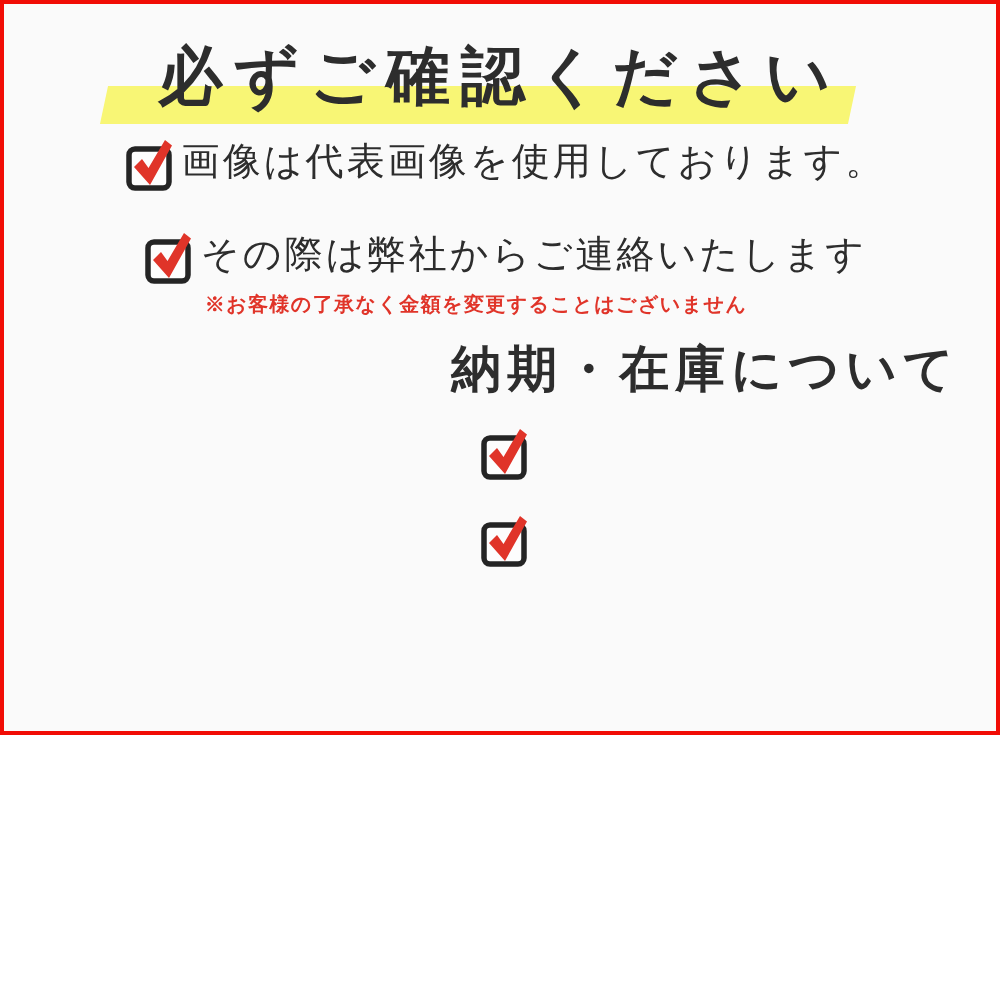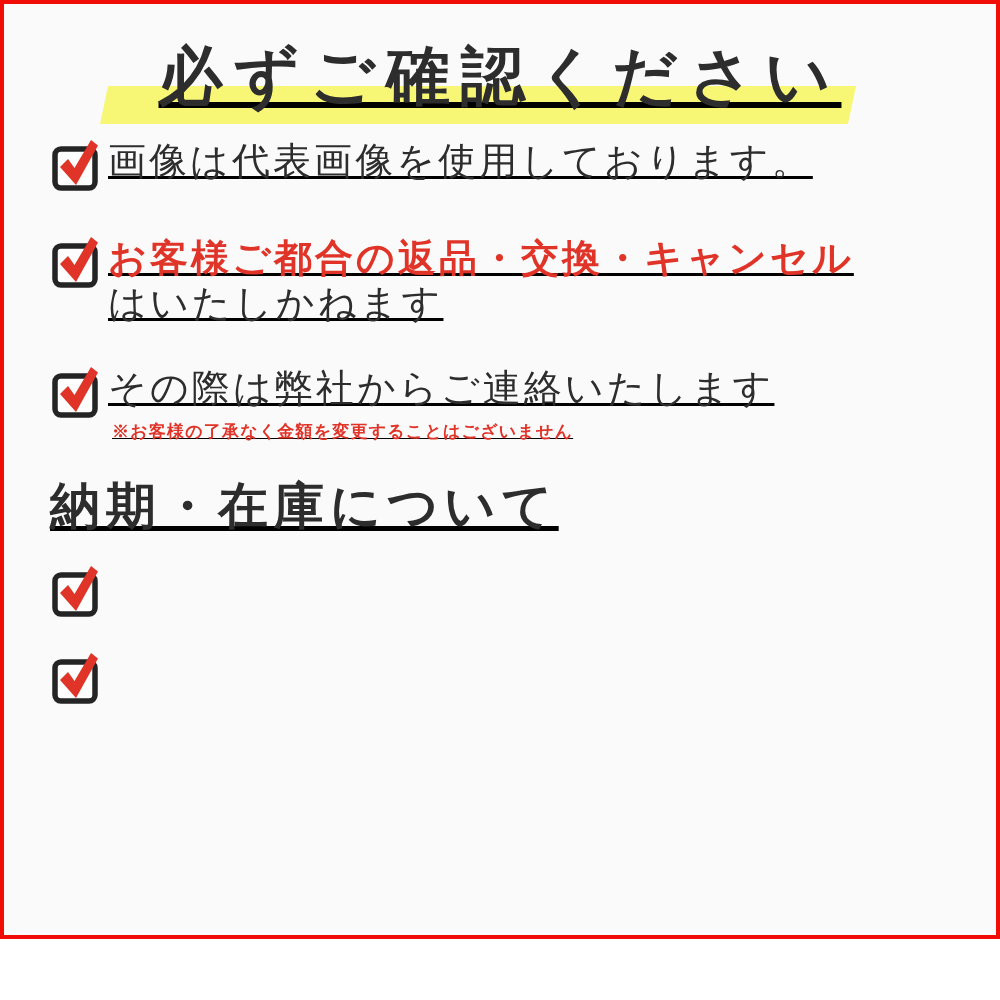--- a/index.html
+++ b/index.html
@@ -11,25 +11,24 @@
   }
   *{box-sizing:border-box;}
   html,body{margin:0;padding:0;}
   body{
     width:1000px;height:1000px;
     font-family:"DejaVu Serif","Liberation Serif",serif;
     background:#fff;
   }
   .frame{
     position:relative;
-    width:1000px;height:939px;
+    width:1000px;height:735px;
     background:var(--background);
     border:4px solid var(--frame-red);
     overflow:hidden;
-    text-decoration:underline;
   }
   
   .title-wrap{
     position:relative;
     width:fit-content;
     margin:30px auto 0;
   }
   .title-highlight{
     position:absolute;
     left:-55px;right:-10px;
@@ -53,46 +52,47 @@
   .section-heading{
     margin:0;
     font-size:50px;
     font-weight:700;
     letter-spacing:0.12em;
     line-height:1.25;
     color:var(--text-black);
     white-space:nowrap;
   }
   .heading-order{margin-top:60px;}
-  .heading-stock{margin-top:34px;}
+  .heading-stock{margin-top:21px;text-align:right;}
   
   .item{
     display:flex;
     align-items:flex-start;
+    justify-content:center;
   }
   .checkbox{
     flex:0 0 auto;
     width:52px;height:57px;
     margin-top:-4px;
   }
   .item-text{
     margin-left:6px;
     font-size:38px;
     line-height:1.18;
     letter-spacing:0.08em;
     color:var(--text-black);
   }
   .item-line{white-space:nowrap;}
   .red{color:var(--accent-red);font-weight:700;}
   .note{
-    font-size:17px;
+    font-size:20px;
     font-weight:700;
     letter-spacing:0.07em;
     color:var(--accent-red);
-    margin-top:10px;
+    margin-top:16px;
     padding-left:4px;
     white-space:nowrap;
   }
   .item-1{margin-top:22px;}
   .item-2{margin-top:44px;}
   .item-3{margin-top:40px;}
   .item-4{margin-top:28px;}
   .item-5{margin-top:34px;}
 </style>
 </head>
@@ -111,30 +111,20 @@
     <div class="item item-1">
       <svg class="checkbox" viewBox="0 0 52 57" aria-hidden="true">
         <rect x="5" y="14" width="40" height="39" rx="6" fill="#fdfdfd" stroke="#242424" stroke-width="5.5"></rect>
         <path d="M10 32 L18 24 L24.5 33 L41 5 L48 10.5 L26 50 Z" fill="var(--accent-red)"></path>
       </svg>
       <div class="item-text">
         <div class="item-line"><span>画像は代表画像を使用しております。</span></div>
       </div>
     </div>
 
-    <div class="item item-2">
-      <svg class="checkbox" viewBox="0 0 52 57" aria-hidden="true">
-        <rect x="5" y="14" width="40" height="39" rx="6" fill="#fdfdfd" stroke="#242424" stroke-width="5.5"></rect>
-        <path d="M10 32 L18 24 L24.5 33 L41 5 L48 10.5 L26 50 Z" fill="var(--accent-red)"></path>
-      </svg>
-      <div class="item-text">
-        <div class="item-line"><span class="red">お客様ご都合の返品・交換・キャンセル</span></div>
-        <div class="item-line"><span>はいたしかねます</span></div>
-      </div>
-    </div>
 
     <div class="item item-3">
       <svg class="checkbox" viewBox="0 0 52 57" aria-hidden="true">
         <rect x="5" y="14" width="40" height="39" rx="6" fill="#fdfdfd" stroke="#242424" stroke-width="5.5"></rect>
         <path d="M10 32 L18 24 L24.5 33 L41 5 L48 10.5 L26 50 Z" fill="var(--accent-red)"></path>
       </svg>
       <div class="item-text">
         <div class="item-line"><span>その際は弊社からご連絡いたします</span></div>
         <div class="note">※お客様の了承なく金額を変更することはございません</div>
       </div>

